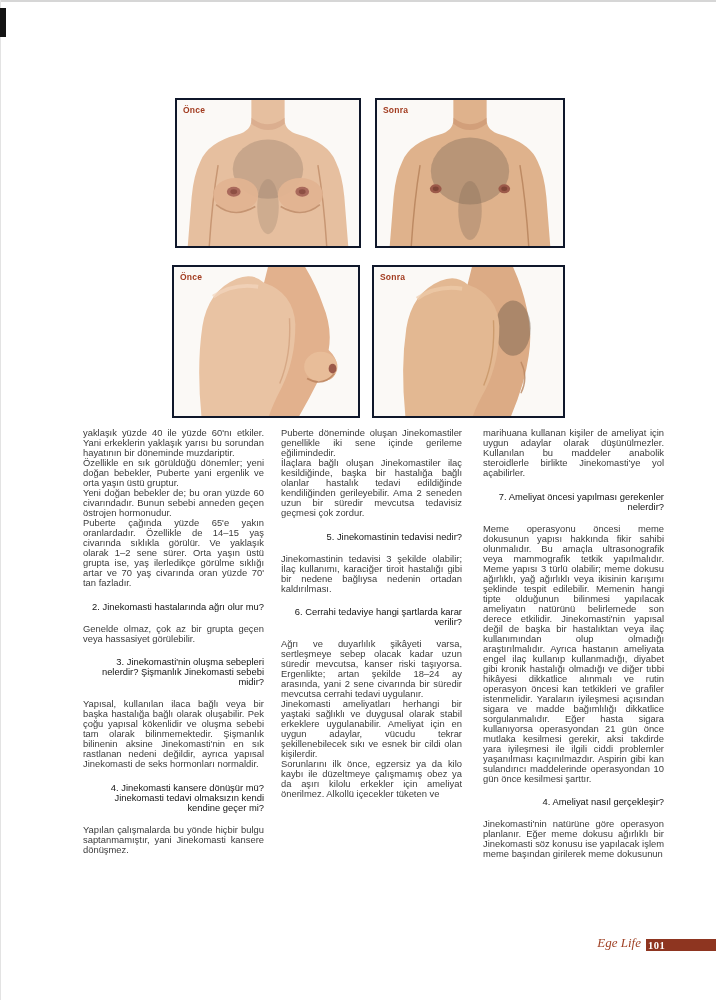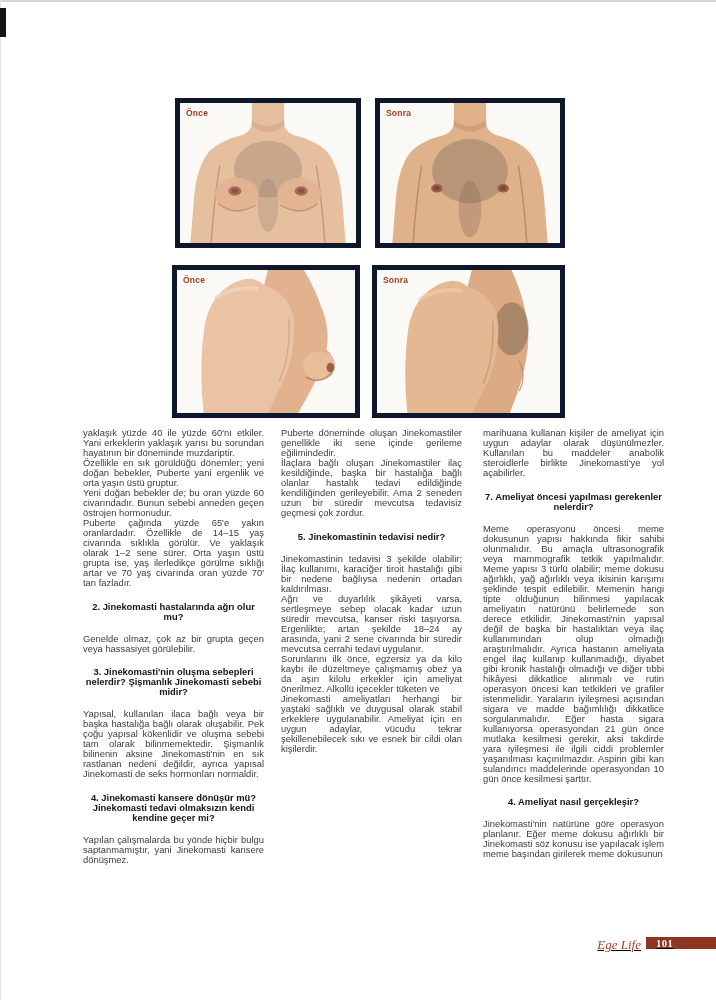--- a/index.html
+++ b/index.html
@@ -6,21 +6,21 @@
   .page{
     position:relative; width:716px; height:1000px; background:#ffffff;
     overflow:hidden; font-family:"Liberation Sans","DejaVu Sans",sans-serif;
   }
   .top-edge{position:absolute;left:0;top:0;width:716px;height:2px;background:#d6d6d6;}
   .left-edge{position:absolute;left:0;top:0;width:1px;height:1000px;background:#e3e3e3;}
   .corner-mark{position:absolute;left:0;top:8px;width:6px;height:29px;background:#141414;}
 
   .photo{
     position:absolute; background:#fcfbf9;
-    border:5px solid #0f172a; box-sizing:border-box;
+    border:2px solid #0f172a; box-sizing:border-box;
   }
   .photo-1{left:175px;top:98px;width:186px;height:150px;}
   .photo-2{left:375px;top:98px;width:190px;height:150px;}
   .photo-3{left:172px;top:265px;width:188px;height:153px;}
   .photo-4{left:372px;top:265px;width:193px;height:153px;}
   .photo svg{position:absolute;left:0;top:0;width:100%;height:100%;}
   .photo-label{
     position:absolute;left:6px;top:5px;z-index:2;
     font-size:8.5px;font-weight:bold;color:#a23c20;letter-spacing:.2px;
   }
@@ -28,40 +28,40 @@
   .col{
     position:absolute; top:428px; width:181px;
     font-size:9.4px; line-height:10px; color:#3b3b3b;
     text-align:justify;
   }
   .col-1{left:83px;}
   .col-2{left:281px;}
   .col-3{left:483px;}
   .col p{margin:0;}
   .col .qh{
-    margin:13.5px 0 0 0; font-weight:bold; color:#141414; text-align:center;
+    margin:13.5px 0 0 0; font-weight:normal; color:#141414; text-align:right;
   }
   .col .qh + p{margin-top:12px;}
 
   .footer{
     position:absolute; right:0; top:937px; height:14px;
-    display:flex; align-items:flex-start;text-decoration:underline;
+    display:flex; align-items:flex-end;
   }
   .footer-mag{
     font-family:"Liberation Serif","DejaVu Serif",serif;
     font-style:italic; font-size:13px; color:#a04327; margin-right:5px;
     white-space:nowrap;
   }
   .footer-bar{
     display:flex; align-items:center; height:12px; width:70px;
     background:#8e3520;
   }
   .footer-num{
     font-family:"Liberation Serif","DejaVu Serif",serif;
-    font-weight:bold; font-size:10.5px; color:#ffffff; padding-left:10px;
+    font-weight:bold; font-size:10.5px; color:#ffffff; padding-left:2px;
     letter-spacing:.5px;
   }
 </style>
 </head>
 <body>
 
 <div class="page">
   <div class="top-edge"></div>
   <div class="left-edge"></div>
   <div class="corner-mark"></div>
@@ -142,23 +142,24 @@
     <p>Yapısal, kullanılan ilaca bağlı veya bir başka hastalığa bağlı olarak oluşabilir. Pek çoğu yapısal kökenlidir ve oluşma sebebi tam olarak bilinmemektedir. Şişmanlık bilinenin aksine Jinekomasti'nin en sık rastlanan nedeni değildir, ayrıca yapısal Jinekomasti de seks hormonları normaldir.</p>
     <p class="qh">4. Jinekomasti kansere dönüşür mü? Jinekomasti tedavi olmaksızın kendi kendine geçer mi?</p>
     <p>Yapılan çalışmalarda bu yönde hiçbir bulgu saptanmamıştır, yani Jinekomasti kansere dönüşmez.</p>
   </div>
 
   <div class="col col-2">
     <p>Puberte döneminde oluşan Jinekomastiler genellikle iki sene içinde gerileme eğilimindedir.</p>
     <p>İlaçlara bağlı oluşan Jinekomastiler ilaç kesildiğinde, başka bir hastalığa bağlı olanlar hastalık tedavi edildiğinde kendiliğinden gerileyebilir. Ama 2 seneden uzun bir süredir mevcutsa tedavisiz geçmesi çok zordur.</p>
     <p class="qh">5. Jinekomastinin tedavisi nedir?</p>
     <p>Jinekomastinin tedavisi 3 şekilde olabilir; İlaç kullanımı, karaciğer tiroit hastalığı gibi bir nedene bağlıysa nedenin ortadan kaldırılması.</p>
+    <p class="qh">6. Cerrahi tedaviye hangi şartlarda karar verilir?</p>
     <p>Ağrı ve duyarlılık şikâyeti varsa, sertleşmeye sebep olacak kadar uzun süredir mevcutsa, kanser riski taşıyorsa. Ergenlikte; artan şekilde 18–24 ay arasında, yani 2 sene civarında bir süredir mevcutsa cerrahi tedavi uygulanır.</p>
+    <p>Jinekomasti ameliyatları herhangi bir yaştaki sağlıklı ve duygusal olarak stabil erkeklere uygulanabilir. Ameliyat için en uygun adaylar, vücudu tekrar şekillenebilecek sıkı ve esnek bir cildi olan kişilerdir.</p>
     <p>Sorunlarını ilk önce, egzersiz ya da kilo kaybı ile düzeltmeye çalışmamış obez ya da aşırı kilolu erkekler için ameliyat önerilmez. Alkollü içecekler tüketen ve</p>
-    <p>Jinekomasti ameliyatları herhangi bir yaştaki sağlıklı ve duygusal olarak stabil erkeklere uygulanabilir. Ameliyat için en uygun adaylar, vücudu tekrar şekillenebilecek sıkı ve esnek bir cildi olan kişilerdir.</p>
   </div>
 
   <div class="col col-3">
     <p>marihuana kullanan kişiler de ameliyat için uygun adaylar olarak düşünülmezler. Kullanılan bu maddeler anabolik steroidlerle birlikte Jinekomasti'ye yol açabilirler.</p>
     <p class="qh">7. Ameliyat öncesi yapılması gerekenler nelerdir?</p>
     <p>Meme operasyonu öncesi meme dokusunun yapısı hakkında fikir sahibi olunmalıdır. Bu amaçla ultrasonografik veya mammografik tetkik yapılmalıdır. Meme yapısı 3 türlü olabilir; meme dokusu ağırlıklı, yağ ağırlıklı veya ikisinin karışımı şeklinde tespit edilebilir. Memenin hangi tipte olduğunun bilinmesi yapılacak ameliyatın natürünü belirlemede son derece etkilidir. Jinekomasti'nin yapısal değil de başka bir hastalıktan veya ilaç kullanımından olup olmadığı araştırılmalıdır. Ayrıca hastanın ameliyata engel ilaç kullanıp kullanmadığı, diyabet gibi kronik hastalığı olmadığı ve diğer tıbbi hikâyesi dikkatlice alınmalı ve rutin operasyon öncesi kan tetkikleri ve grafiler istenmelidir. Yaraların iyileşmesi açısından sigara ve madde bağımlılığı dikkatlice sorgulanmalıdır. Eğer hasta sigara kullanıyorsa operasyondan 21 gün önce mutlaka kesilmesi gerekir, aksi takdirde yara iyileşmesi ile ilgili ciddi problemler yaşanılması kaçınılmazdır. Aspirin gibi kan sulandırıcı maddelerinde operasyondan 10 gün önce kesilmesi şarttır.</p>
     <p class="qh">4. Ameliyat nasıl gerçekleşir?</p>
     <p>Jinekomasti'nin natürüne göre operasyon planlanır. Eğer meme dokusu ağırlıklı bir Jinekomasti söz konusu ise yapılacak işlem meme başından girilerek meme dokusunun</p>
   </div>
 

